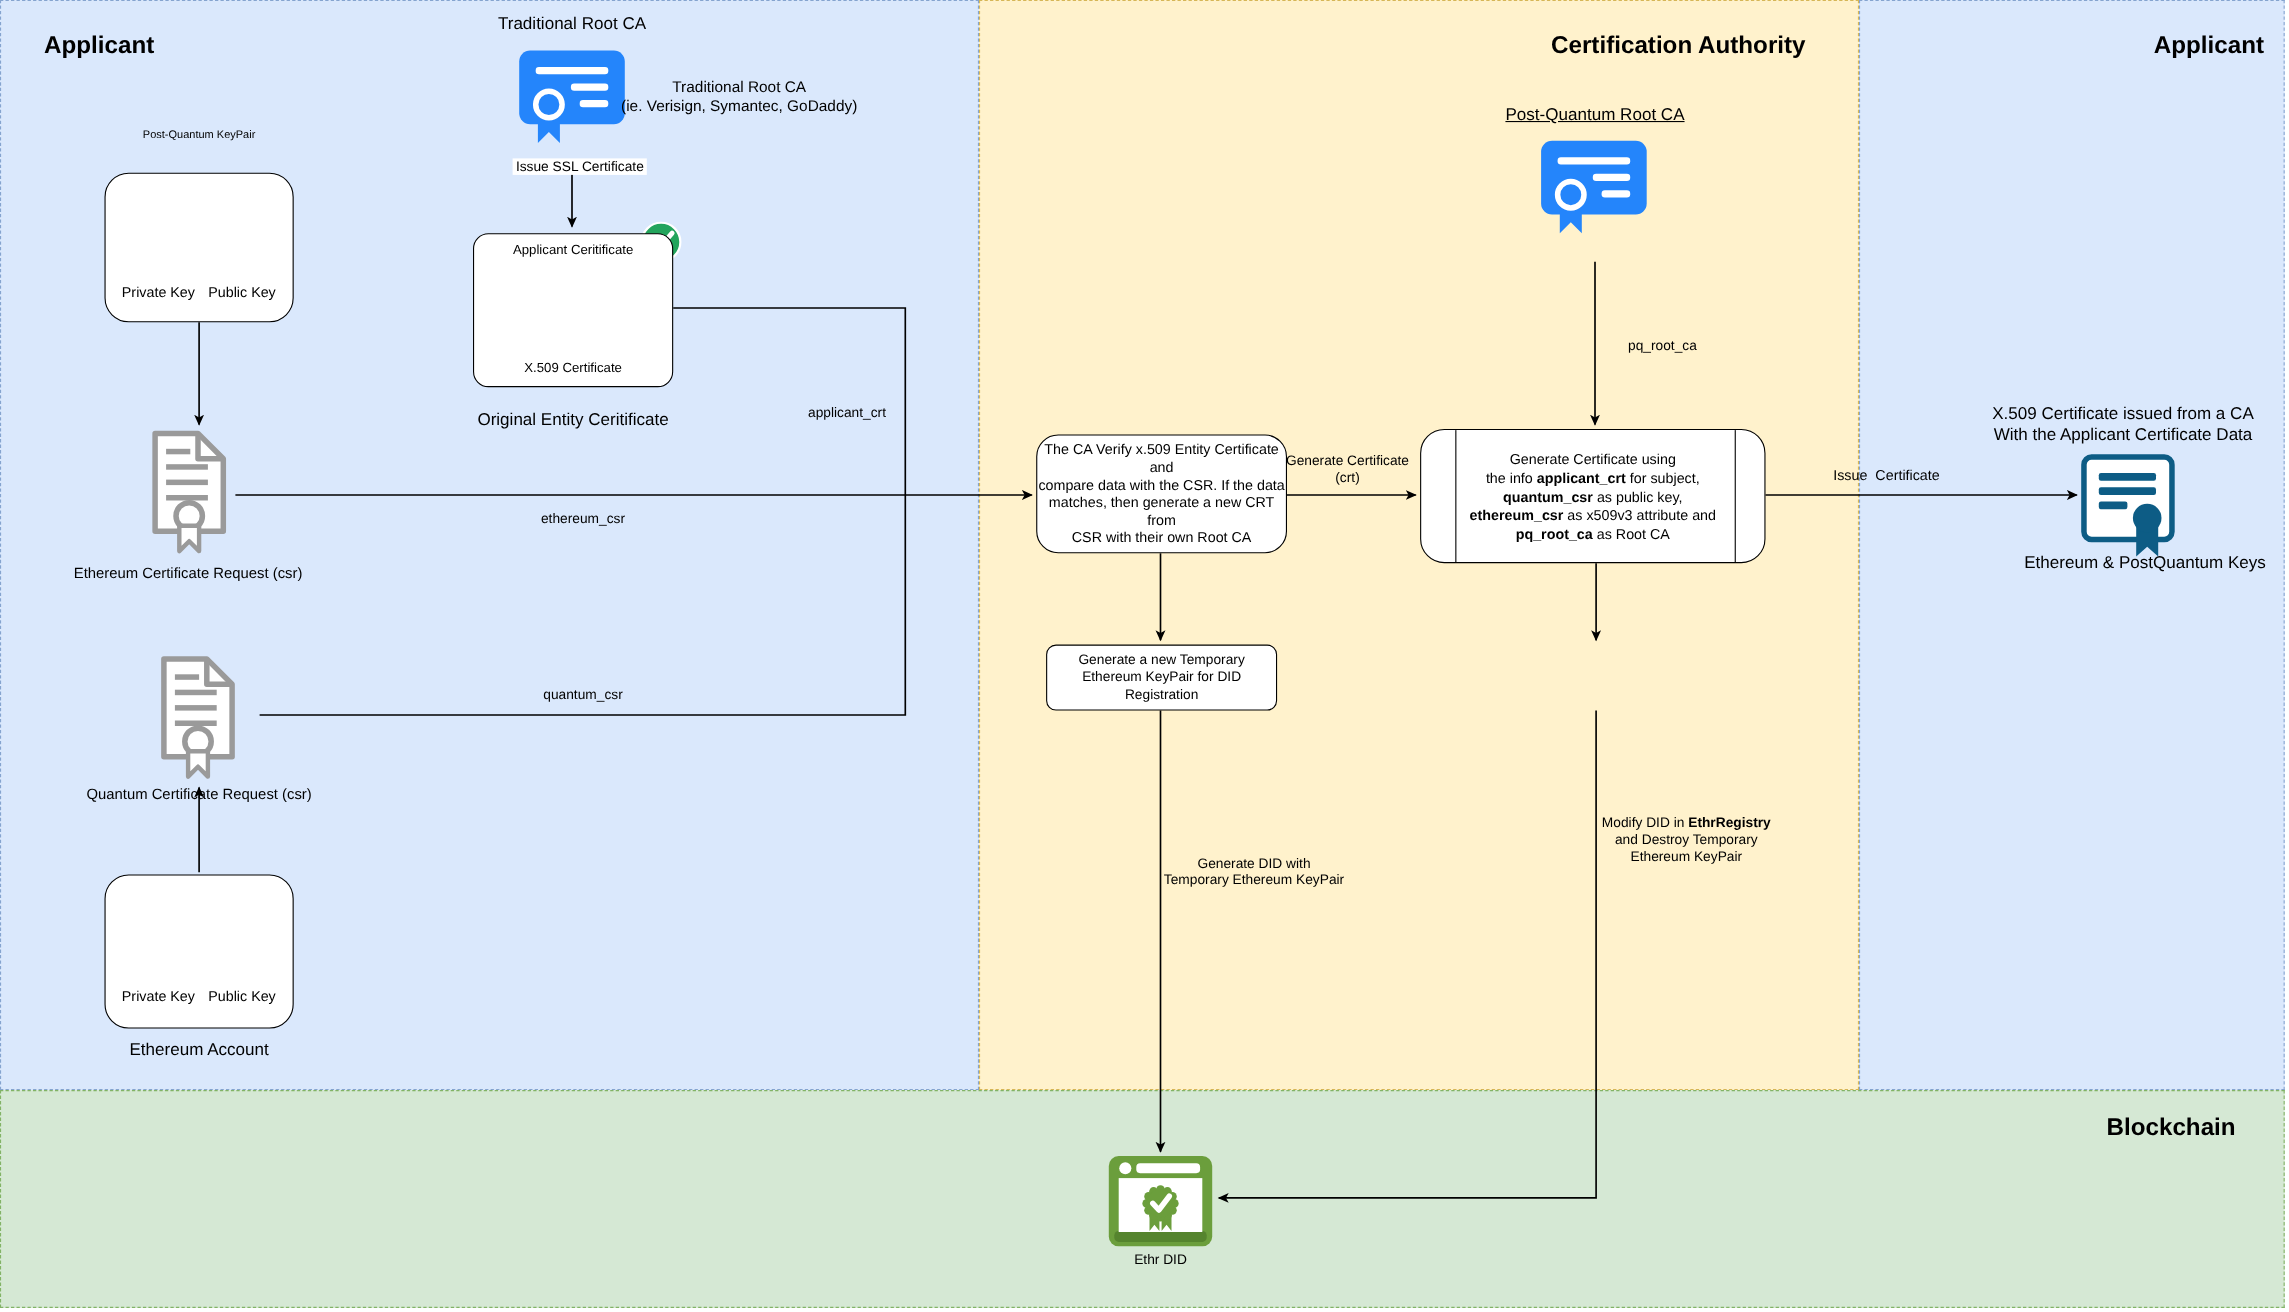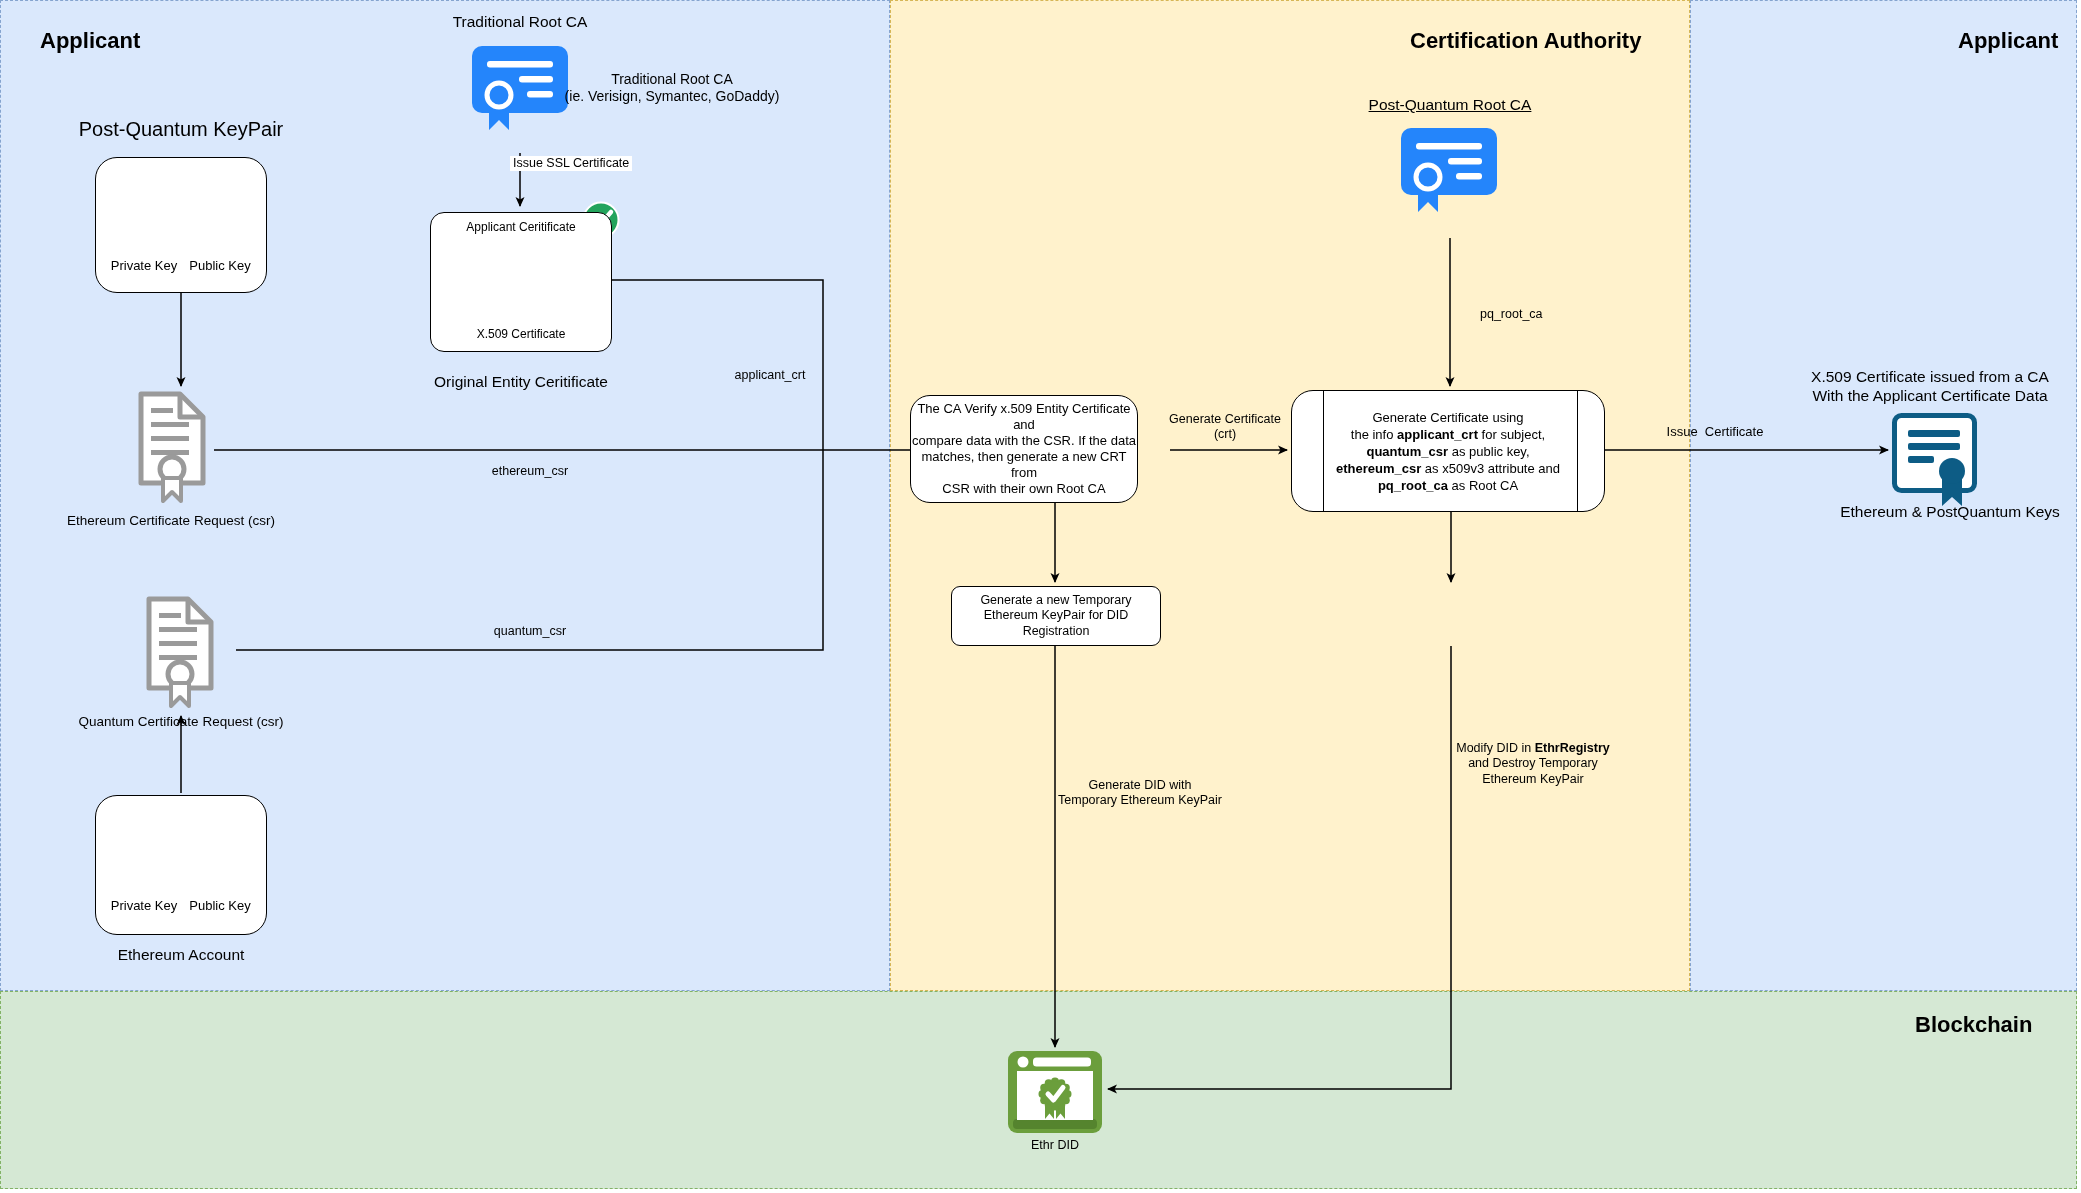--- a/index.html
+++ b/index.html
@@ -158,53 +158,53 @@
           <circle cx="40.7" cy="32.2" r="4"></circle>
         <circle cx="47" cy="30.5" r="4"></circle>
           <circle cx="53.3" cy="32.2" r="4"></circle>
           <circle cx="57.8" cy="36.7" r="4"></circle>
         <circle cx="47" cy="43" r="12.5"></circle>
       </g>
       <path d="M40,43 L45.5,49 L55,36.5" stroke="#fff" stroke-width="5" fill="none" stroke-linecap="round" stroke-linejoin="round"></path>
     </g>
   </svg>
 
-  <div class="lbl center" style="left:61px;top:117px;width:240px;font-size:20px;">Post-Quantum KeyPair</div>
+  <div class="lbl center" style="left:61px;top:117px;width:240px;font-size:10px;">Post-Quantum KeyPair</div>
 
   <div class="box" style="left:95px;top:157px;width:172px;height:136px;border-radius:22px;"></div>
   <div class="lbl center" style="left:103px;top:258px;width:82px;font-size:13px;">Private Key</div>
   <div class="lbl center" style="left:179px;top:258px;width:82px;font-size:13px;">Public Key</div>
 
   <div class="lbl center" style="left:60px;top:513px;width:222px;font-size:13.5px;">Ethereum Certificate Request (csr)</div>
 
   <div class="lbl center" style="left:70px;top:714px;width:222px;font-size:13.5px;">Quantum Certificate Request (csr)</div>
 
   <div class="box" style="left:95px;top:795px;width:172px;height:140px;border-radius:22px;"></div>
   <div class="lbl center" style="left:103px;top:898px;width:82px;font-size:13px;">Private Key</div>
   <div class="lbl center" style="left:179px;top:898px;width:82px;font-size:13px;">Public Key</div>
   <div class="lbl center" style="left:81px;top:946px;width:200px;font-size:15.5px;">Ethereum Account</div>
 
   <div class="lbl center" style="left:420px;top:13px;width:200px;font-size:15.5px;">Traditional Root CA</div>
   <div class="lbl center" style="left:552px;top:71px;width:240px;font-size:14px;"><span>Traditional Root CA</span><br><span>(ie. Verisign, Symantec, GoDaddy)</span></div>
 
-  <div class="lbl center whitebg" style="left:466px;top:156px;font-size:12.5px;margin-left:44px;">Issue SSL Certificate</div>
+  <div class="lbl center whitebg" style="left:466px;top:144px;font-size:12.5px;">Issue SSL Certificate</div>
 
   <div class="box" style="left:430px;top:212px;width:182px;height:140px;border-radius:14px;"></div>
   <div class="lbl center" style="left:430px;top:220px;width:182px;font-size:12px;">Applicant Ceritificate</div>
   <div class="lbl center" style="left:430px;top:327px;width:182px;font-size:12px;">X.509 Certificate</div>
   <div class="lbl center" style="left:421px;top:373px;width:200px;font-size:15.5px;">Original Entity Ceritificate</div>
 
   <div class="lbl center" style="left:430px;top:464px;width:200px;font-size:12.5px;">ethereum_csr</div>
   <div class="lbl center" style="left:430px;top:624px;width:200px;font-size:12.5px;">quantum_csr</div>
   <div class="lbl center" style="left:700px;top:368px;width:140px;font-size:12.5px;">applicant_crt</div>
 
   <div class="lbl center" style="left:1350px;top:96px;width:200px;font-size:15.5px;text-decoration:underline;">Post-Quantum Root CA</div>
   <div class="lbl" style="left:1480px;top:307px;font-size:12.5px;">pq_root_ca</div>
 
-  <div class="box" style="left:910px;top:395px;width:228px;height:108px;border-radius:20px;">
+  <div class="box" style="left:942px;top:395px;width:228px;height:108px;border-radius:20px;">
     <div class="center" style="font-size:13px;line-height:16px;"><span>The CA Verify x.509 Entity Certificate and</span><br><span>compare data with the CSR. If the data</span><br><span>matches, then generate a new CRT from</span><br><span>CSR with their own Root CA</span></div>
   </div>
 
   <div class="lbl center" style="left:1150px;top:412px;width:150px;font-size:12.5px;"><span>Generate Certificate</span><br><span>(crt)</span></div>
 
   <div class="box" style="left:1291px;top:390px;width:314px;height:122px;border-radius:22px;">
     <div class="vbar" style="left:31px;"></div>
     <div class="vbar" style="right:26px;"></div>
     <div class="center" style="font-size:13px;line-height:17px;"><span>Generate Certificate using</span><br><span>the info </span><b>applicant_crt</b><span> for subject,</span><br><b>quantum_csr</b><span> as public key,</span><br><b>ethereum_csr</b><span> as x509v3 attribute and</span><br><b>pq_root_ca</b><span> as Root CA</span></div>
   </div>

